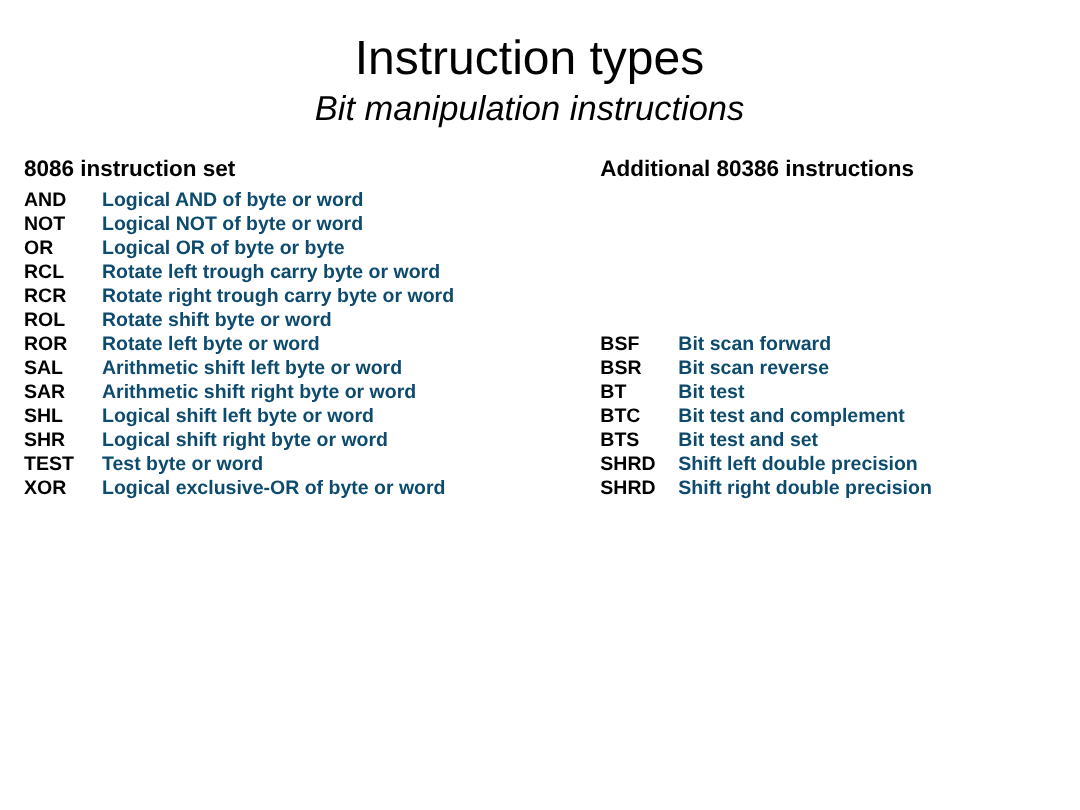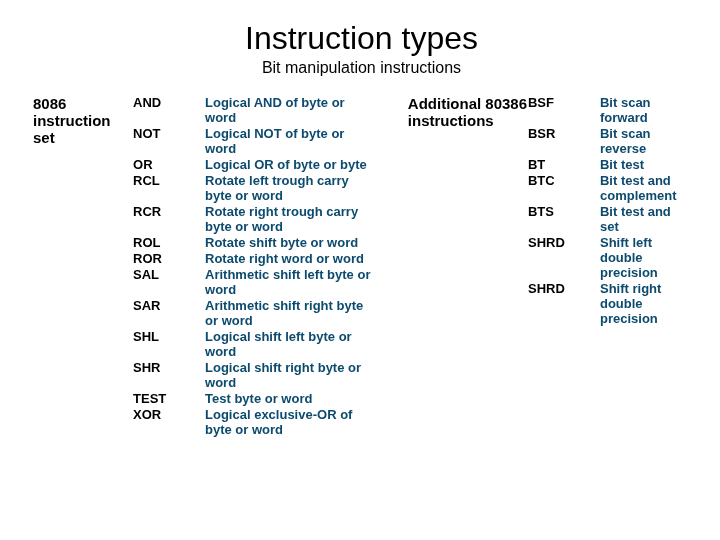--- a/index.html
+++ b/index.html
@@ -13,45 +13,46 @@
       background: #ffffff;
       font-family: Arial, sans-serif;
       overflow: hidden;
     }
     .page {
       width: 720px;
       height: 540px;
       display: flex;
       flex-direction: column;
       align-items: center;
-      padding: 20px 30px 20px 33px;
+      padding: 20px 30px 20px 16px;
     }
     .main-title {
       font-size: 32px;
       font-weight: normal;
       text-align: center;
       color: #000;
       margin-bottom: 2px;
     }
     .sub-title {
-      font-size: 16px;
+      font-size: 23px;
       font-weight: normal;
       text-align: center;
       color: #000;
       margin-bottom: 18px;
+      font-style: italic;
     }
     .content-area {
       display: flex;
       flex-direction: row;
       width: 100%;
       gap: 30px;
     }
     .column {
       display: flex;
-      flex-direction: row;
+      flex-direction: column;
     }
     .column-left {
       flex: 1.1;
     }
     .column-right {
       flex: 0.9;
       justify-content: space-between;
     }
     .section-header {
       font-size: 15px;
@@ -60,21 +61,20 @@
       margin-bottom: 4px;
     }
     .instruction-table {
       width: 100%;
     }
     .instruction-row {
       display: flex;
       flex-direction: row;
       align-items: baseline;
       margin-bottom: 1px;
-      gap: 20px;
     }
     .instr-code {
       font-size: 13px;
       font-weight: bold;
       color: #000;
       min-width: 52px;
       flex-shrink: 0;
     }
     .instr-desc {
       font-size: 13px;
@@ -113,21 +113,21 @@
           <div class="instruction-row">
             <span class="instr-code">RCR</span>
             <span class="instr-desc">Rotate right trough carry byte or word</span>
           </div>
           <div class="instruction-row">
             <span class="instr-code">ROL</span>
             <span class="instr-desc"> Rotate shift byte or word</span>
           </div>
           <div class="instruction-row">
             <span class="instr-code">ROR</span>
-            <span class="instr-desc"> Rotate right word or word</span>
+            <span class="instr-desc"> Rotate left byte or word</span>
           </div>
           <div class="instruction-row">
             <span class="instr-code">SAL</span>
             <span class="instr-desc">Arithmetic shift left byte or word</span>
           </div>
           <div class="instruction-row">
             <span class="instr-code">SAR</span>
             <span class="instr-desc"> Arithmetic shift right byte or word</span>
           </div>
           <div class="instruction-row">

